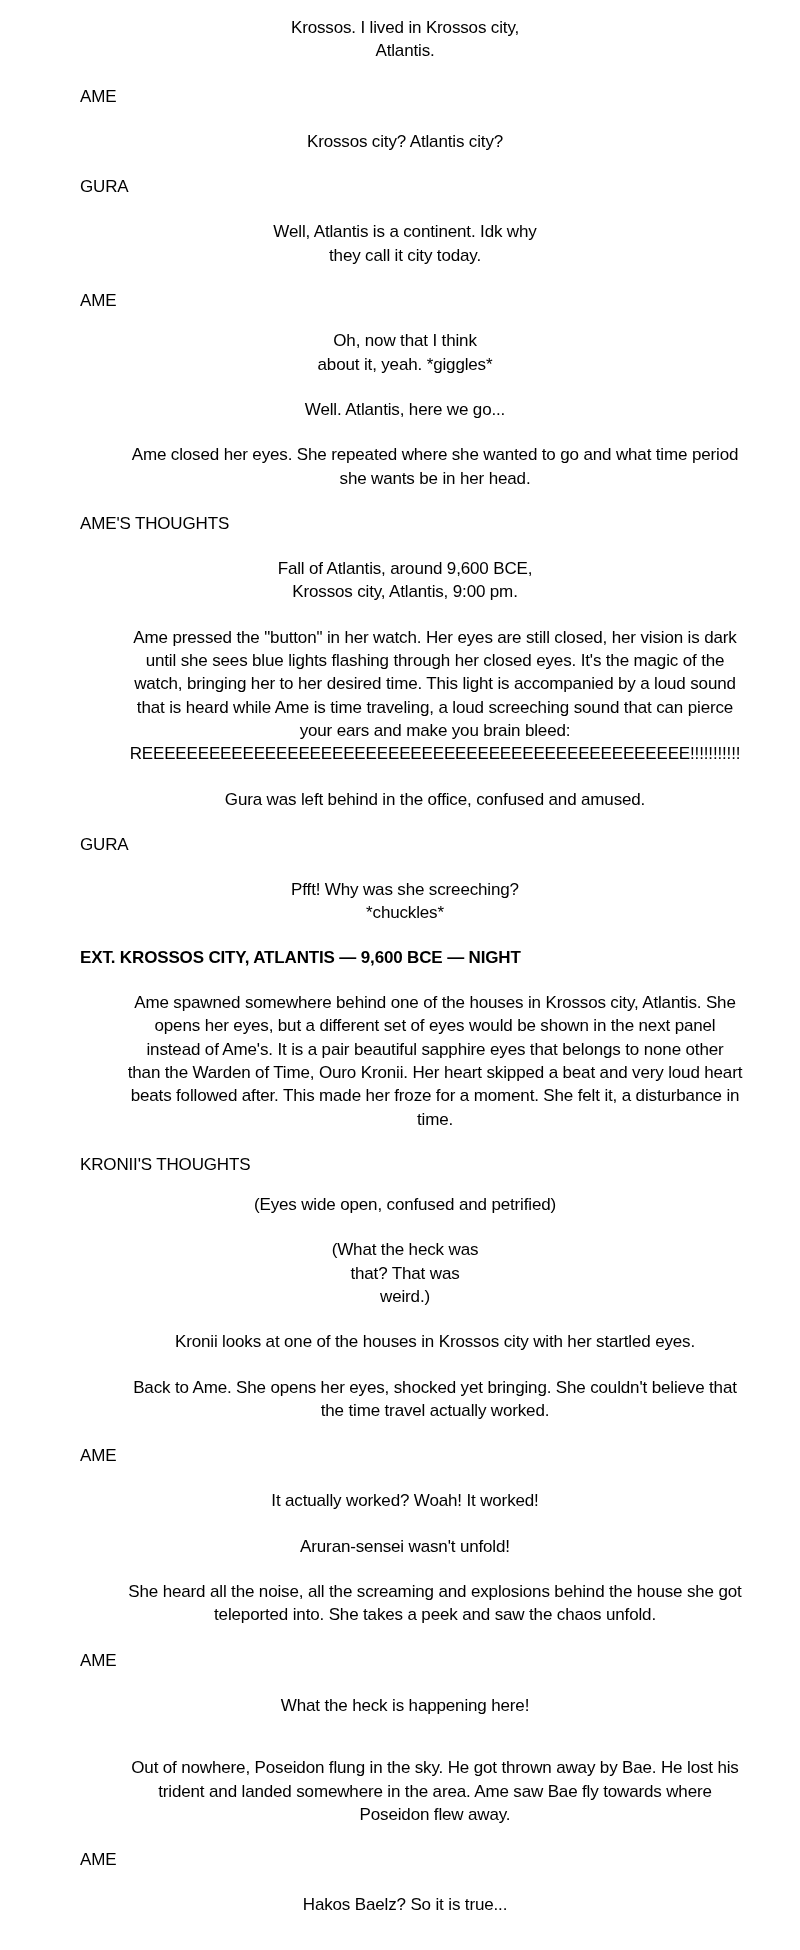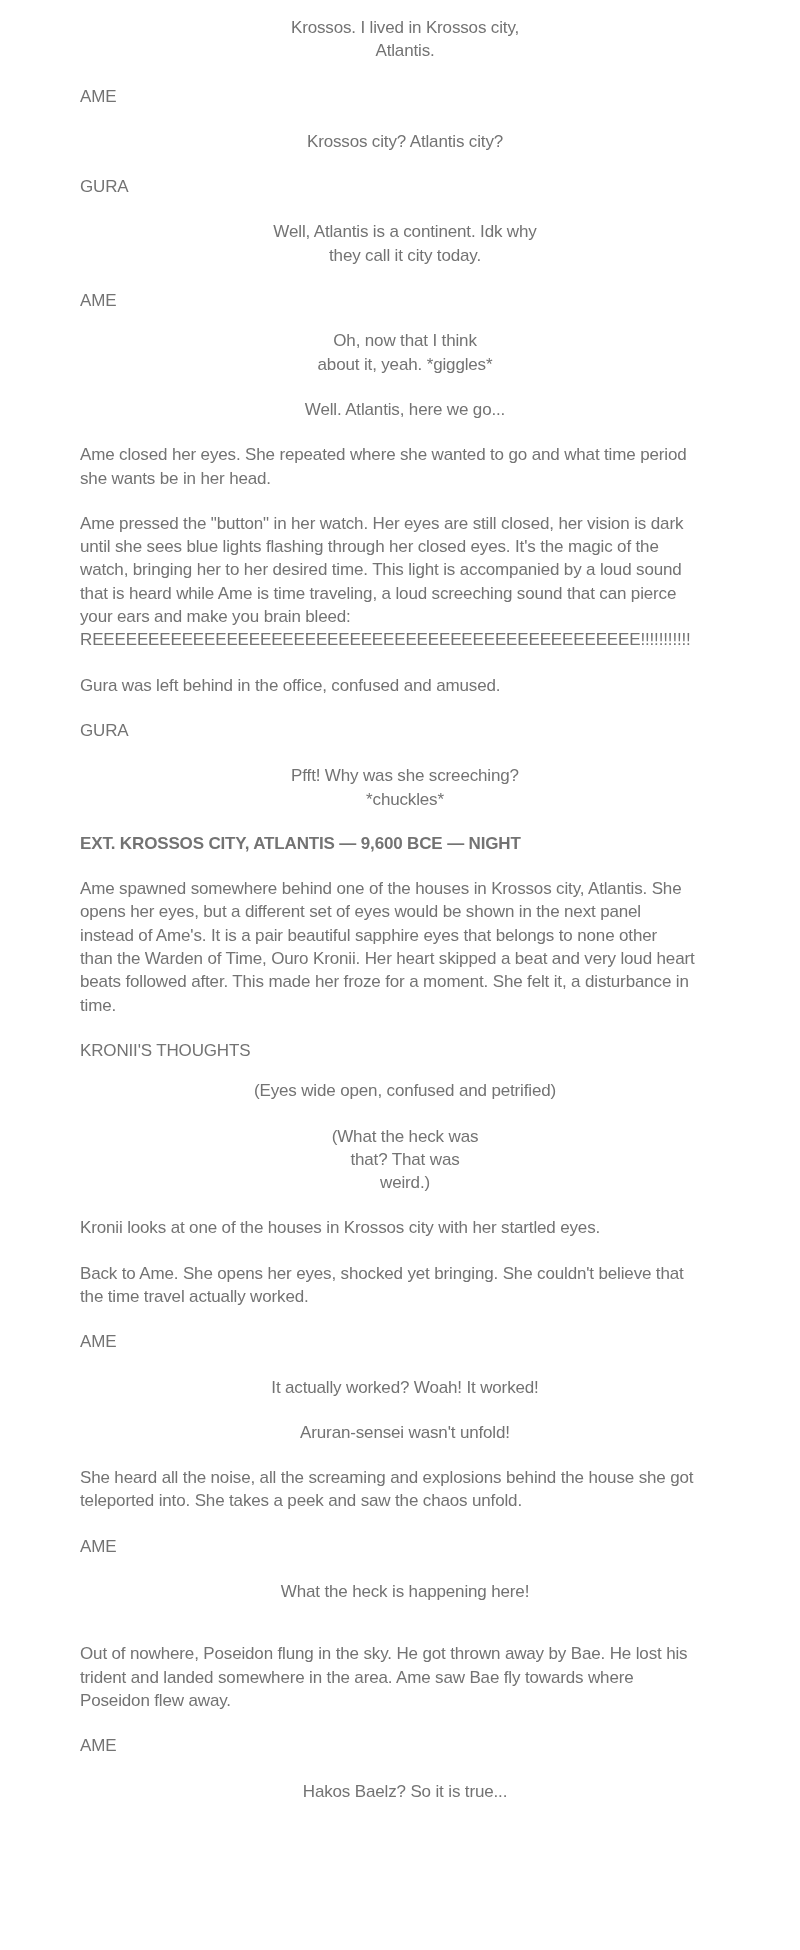--- a/index.html
+++ b/index.html
@@ -7,37 +7,37 @@
     padding: 0;
     background: #ffffff;
   }
   .page {
     position: relative;
     width: 800px;
     height: 1950px;
     box-sizing: border-box;
     padding-top: 16px;
     background: #ffffff;
-    color: #737373;
+    color: #000000;
     font-family: "Liberation Sans", "DejaVu Sans", sans-serif;
     font-size: 17px;
     line-height: 23.3px;
     letter-spacing: -0.15px;
     overflow: hidden;
   }
   .block {
     white-space: pre;
     margin: 22px 0 0 80px;
   }
   .first { margin-top: 0; }
   .tight { margin-top: 17px; }
   .gap-large { margin-top: 39px; }
   .action {
     width: 710px;
-    text-align: left;
+    text-align: center;
   }
   .dialogue {
     width: 650px;
     text-align: center;
   }
   .character {
     width: 650px;
     text-align: left;
     text-underline-offset: 3px;
   }
@@ -57,20 +57,23 @@
   <div class="block dialogue">Krossos city? Atlantis city?</div>
   <div class="block character">GURA</div>
   <div class="block dialogue">Well, Atlantis is a continent. Idk why
 they call it city today.</div>
   <div class="block character">AME</div>
   <div class="block dialogue tight">Oh, now that I think
 about it, yeah. *giggles*</div>
   <div class="block dialogue">Well. Atlantis, here we go...</div>
   <div class="block action">Ame closed her eyes. She repeated where she wanted to go and what time period
 she wants be in her head.</div>
+  <div class="block character">AME'S THOUGHTS</div>
+  <div class="block dialogue">Fall of Atlantis, around 9,600 BCE,
+Krossos city, Atlantis, 9:00 pm.</div>
   <div class="block action">Ame pressed the "button" in her watch. Her eyes are still closed, her vision is dark
 until she sees blue lights flashing through her closed eyes. It's the magic of the
 watch, bringing her to her desired time. This light is accompanied by a loud sound
 that is heard while Ame is time traveling, a loud screeching sound that can pierce
 your ears and make you brain bleed:
 REEEEEEEEEEEEEEEEEEEEEEEEEEEEEEEEEEEEEEEEEEEEEEEEE!!!!!!!!!!!</div>
   <div class="block action">Gura was left behind in the office, confused and amused.</div>
   <div class="block character">GURA</div>
   <div class="block dialogue">Pfft! Why was she screeching?
 *chuckles*</div>

